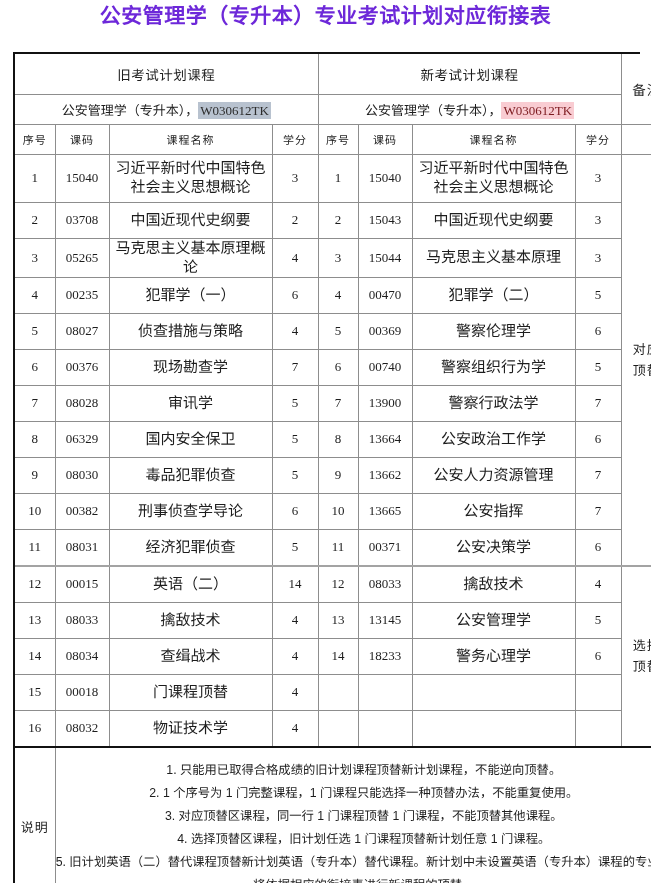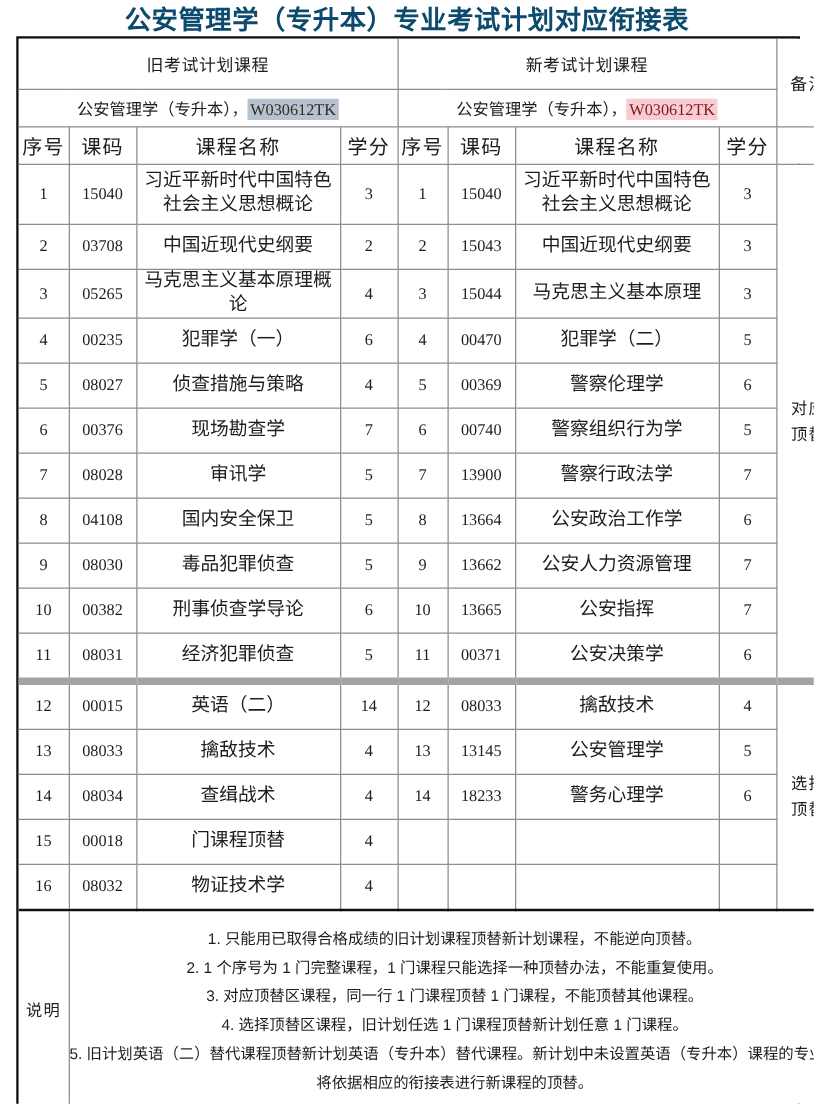--- a/index.html
+++ b/index.html
@@ -24,23 +24,23 @@
     box-sizing: border-box;
   }
 
   
   .doc-title {
     text-align: center;
     font-family: "Liberation Serif", "DejaVu Serif", serif;
     font-weight: bold;
     font-size: 21px;
     letter-spacing: 0.5px;
-    color: #0c4a6e;
+    color: #6d28d9;
     margin: 0;
-    padding: 3px 0 0 0;
+    padding: 3px 0 23px 0;
     line-height: 26px;
     white-space: nowrap;
   }
 
   
   .table-wrap {
     margin: 0 13px 0 13px;
     width: 627px;
     box-sizing: border-box;
     border: 2px solid #111111;
@@ -90,21 +90,21 @@
     height: 30px;
     font-size: 13px;
   }
   .hdr-remark {
     font-size: 13.5px;
     letter-spacing: 1px;
   }
   .hdr-cols td {
     height: 29px;
     font-weight: bold;
-    font-size: 16px;
+    font-size: 11px;
     letter-spacing: 1px;
   }
 
   .major-line {
     display: inline-block;
     white-space: nowrap;
   }
   .code-hl-old {
     background: #b8c2cf;
     color: #2c2c2c;
@@ -132,21 +132,21 @@
     font-size: 13px;
     font-family: "Liberation Serif", "DejaVu Serif", serif;
   }
   td.rmk-cell {
     font-size: 13px;
     line-height: 21px;
     letter-spacing: 1px;
   }
 
   
-  tr.sect-break > td { border-top: 6px solid #a3a3a3; }
+  tr.sect-break > td { border-top: 2px solid #a3a3a3; }
 
   
   tr.notes-row > td { border-top: 2px solid #111111; }
 
   td.notes-label {
     font-size: 13px;
     line-height: 25px;
     letter-spacing: 1px;
     vertical-align: middle;
   }
@@ -285,21 +285,21 @@
             <td class="c-code-cell">08028</td>
             <td class="c-name-cell">审讯学</td>
             <td class="c-cred-cell">5</td>
             <td class="c-seq-cell">7</td>
             <td class="c-code-cell">13900</td>
             <td class="c-name-cell">警察行政法学</td>
             <td class="c-cred-cell">7</td>
           </tr>
           <tr class="data-row">
             <td class="c-seq-cell">8</td>
-            <td class="c-code-cell">04108</td>
+            <td class="c-code-cell">06329</td>
             <td class="c-name-cell">国内安全保卫</td>
             <td class="c-cred-cell">5</td>
             <td class="c-seq-cell">8</td>
             <td class="c-code-cell">13664</td>
             <td class="c-name-cell">公安政治工作学</td>
             <td class="c-cred-cell">6</td>
           </tr>
           <tr class="data-row">
             <td class="c-seq-cell">9</td>
             <td class="c-code-cell">08030</td>

